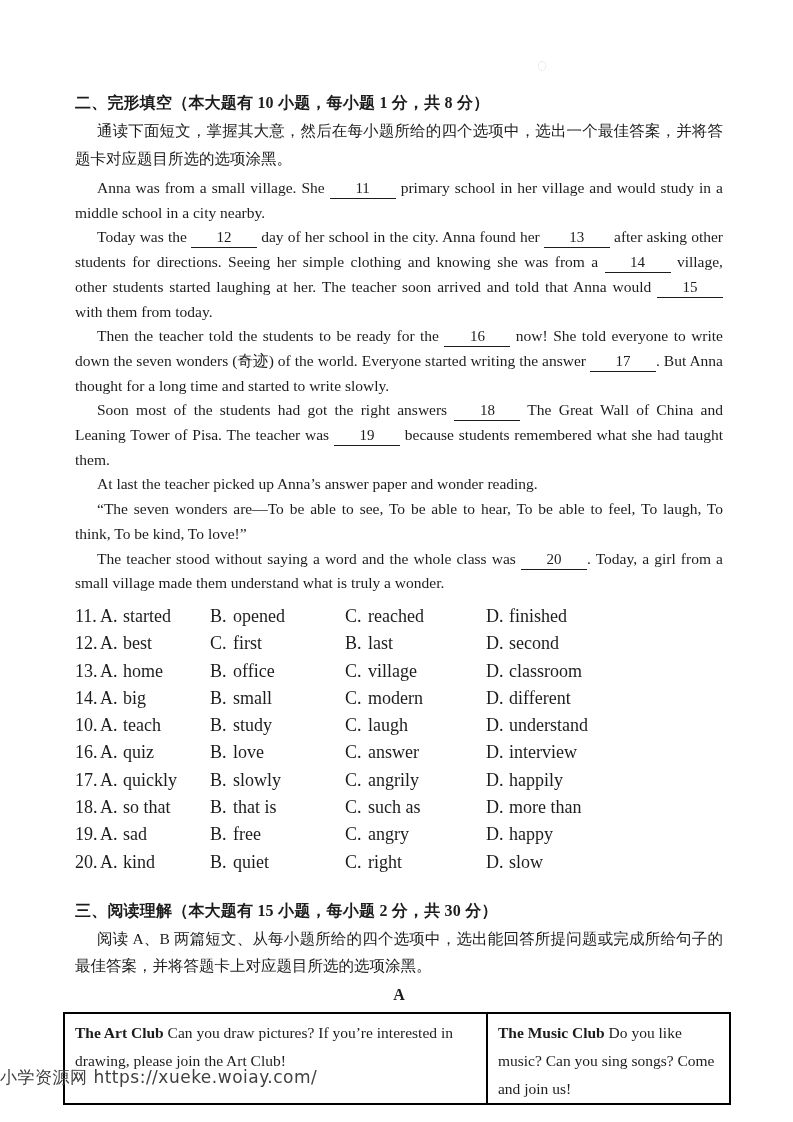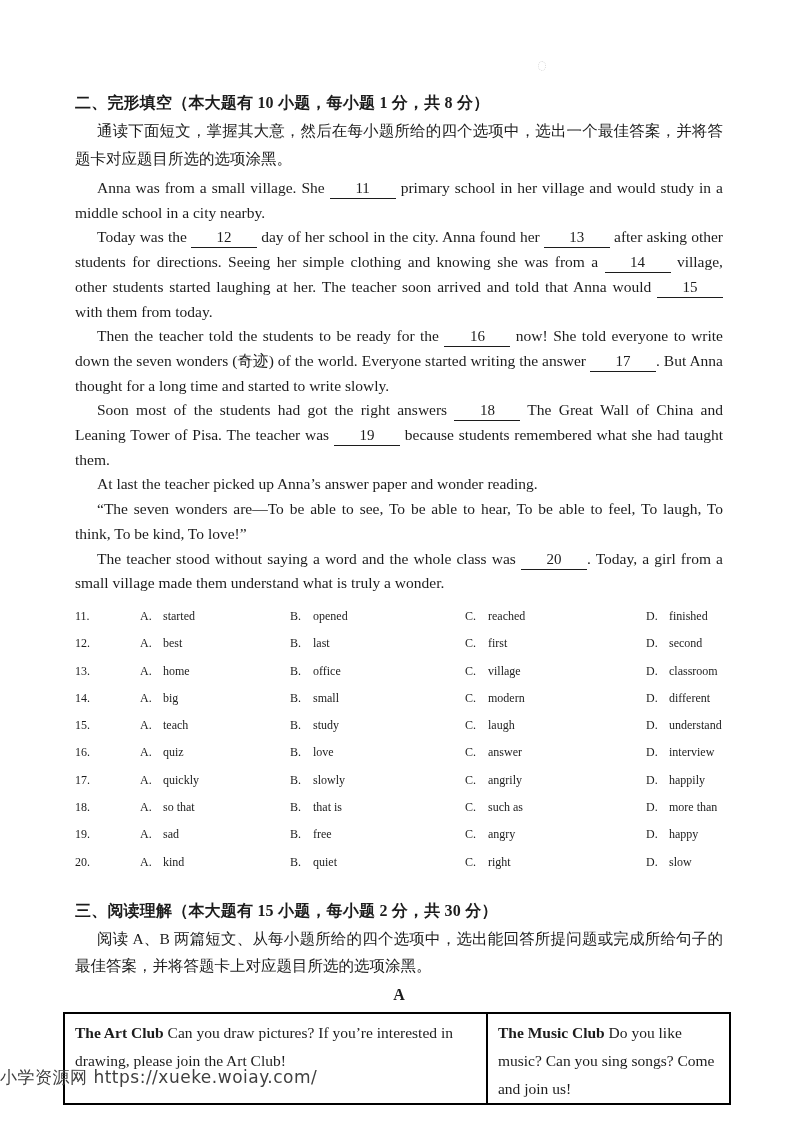--- a/index.html
+++ b/index.html
@@ -23,21 +23,21 @@
     text-indent:22px; margin:0;
   }
   .blank {
     display:inline-block; min-width:62px; text-align:center;
     border-bottom:1px solid #1c1c1c; line-height:16px; height:17px;
     font-size:15px; padding:0 2px 1px 2px; text-indent:0;
   }
   .opts { margin-top:7px; }
   .opt-row {
     display:grid; grid-template-columns:25px 110px 135px 141px 1fr;
-    font-size:12px; line-height:27.3px;gap:40px;
+    font-size:18px; line-height:27.3px;
   }
   .opt-letter { display:inline-block; min-width:23px; }
 
   .sec3 { margin-top:22px; }
   .sec3 .instr { margin:2px 0 0 0; }
   .passage-label {
     text-align:center; font-weight:bold; font-size:16px;
     line-height:24px; margin:3px 0 5px 0;
   }
   table.clubs {
@@ -85,40 +85,40 @@
         <div class="opt-row">
           <span class="opt-num">11.</span>
           <span class="opt-cell"><span class="opt-letter">A.</span>started</span>
           <span class="opt-cell"><span class="opt-letter">B.</span>opened</span>
           <span class="opt-cell"><span class="opt-letter">C.</span>reached</span>
           <span class="opt-cell"><span class="opt-letter">D.</span>finished</span>
         </div>
         <div class="opt-row">
           <span class="opt-num">12.</span>
           <span class="opt-cell"><span class="opt-letter">A.</span>best</span>
+          <span class="opt-cell"><span class="opt-letter">C.</span>first</span>
           <span class="opt-cell"><span class="opt-letter">B.</span>last</span>
-          <span class="opt-cell"><span class="opt-letter">C.</span>first</span>
           <span class="opt-cell"><span class="opt-letter">D.</span>second</span>
         </div>
         <div class="opt-row">
           <span class="opt-num">13.</span>
           <span class="opt-cell"><span class="opt-letter">A.</span>home</span>
           <span class="opt-cell"><span class="opt-letter">B.</span>office</span>
           <span class="opt-cell"><span class="opt-letter">C.</span>village</span>
           <span class="opt-cell"><span class="opt-letter">D.</span>classroom</span>
         </div>
         <div class="opt-row">
           <span class="opt-num">14.</span>
           <span class="opt-cell"><span class="opt-letter">A.</span>big</span>
           <span class="opt-cell"><span class="opt-letter">B.</span>small</span>
           <span class="opt-cell"><span class="opt-letter">C.</span>modern</span>
           <span class="opt-cell"><span class="opt-letter">D.</span>different</span>
         </div>
         <div class="opt-row">
-          <span class="opt-num">15.</span>
+          <span class="opt-num">10.</span>
           <span class="opt-cell"><span class="opt-letter">A.</span>teach</span>
           <span class="opt-cell"><span class="opt-letter">B.</span>study</span>
           <span class="opt-cell"><span class="opt-letter">C.</span>laugh</span>
           <span class="opt-cell"><span class="opt-letter">D.</span>understand</span>
         </div>
         <div class="opt-row">
           <span class="opt-num">16.</span>
           <span class="opt-cell"><span class="opt-letter">A.</span>quiz</span>
           <span class="opt-cell"><span class="opt-letter">B.</span>love</span>
           <span class="opt-cell"><span class="opt-letter">C.</span>answer</span>

